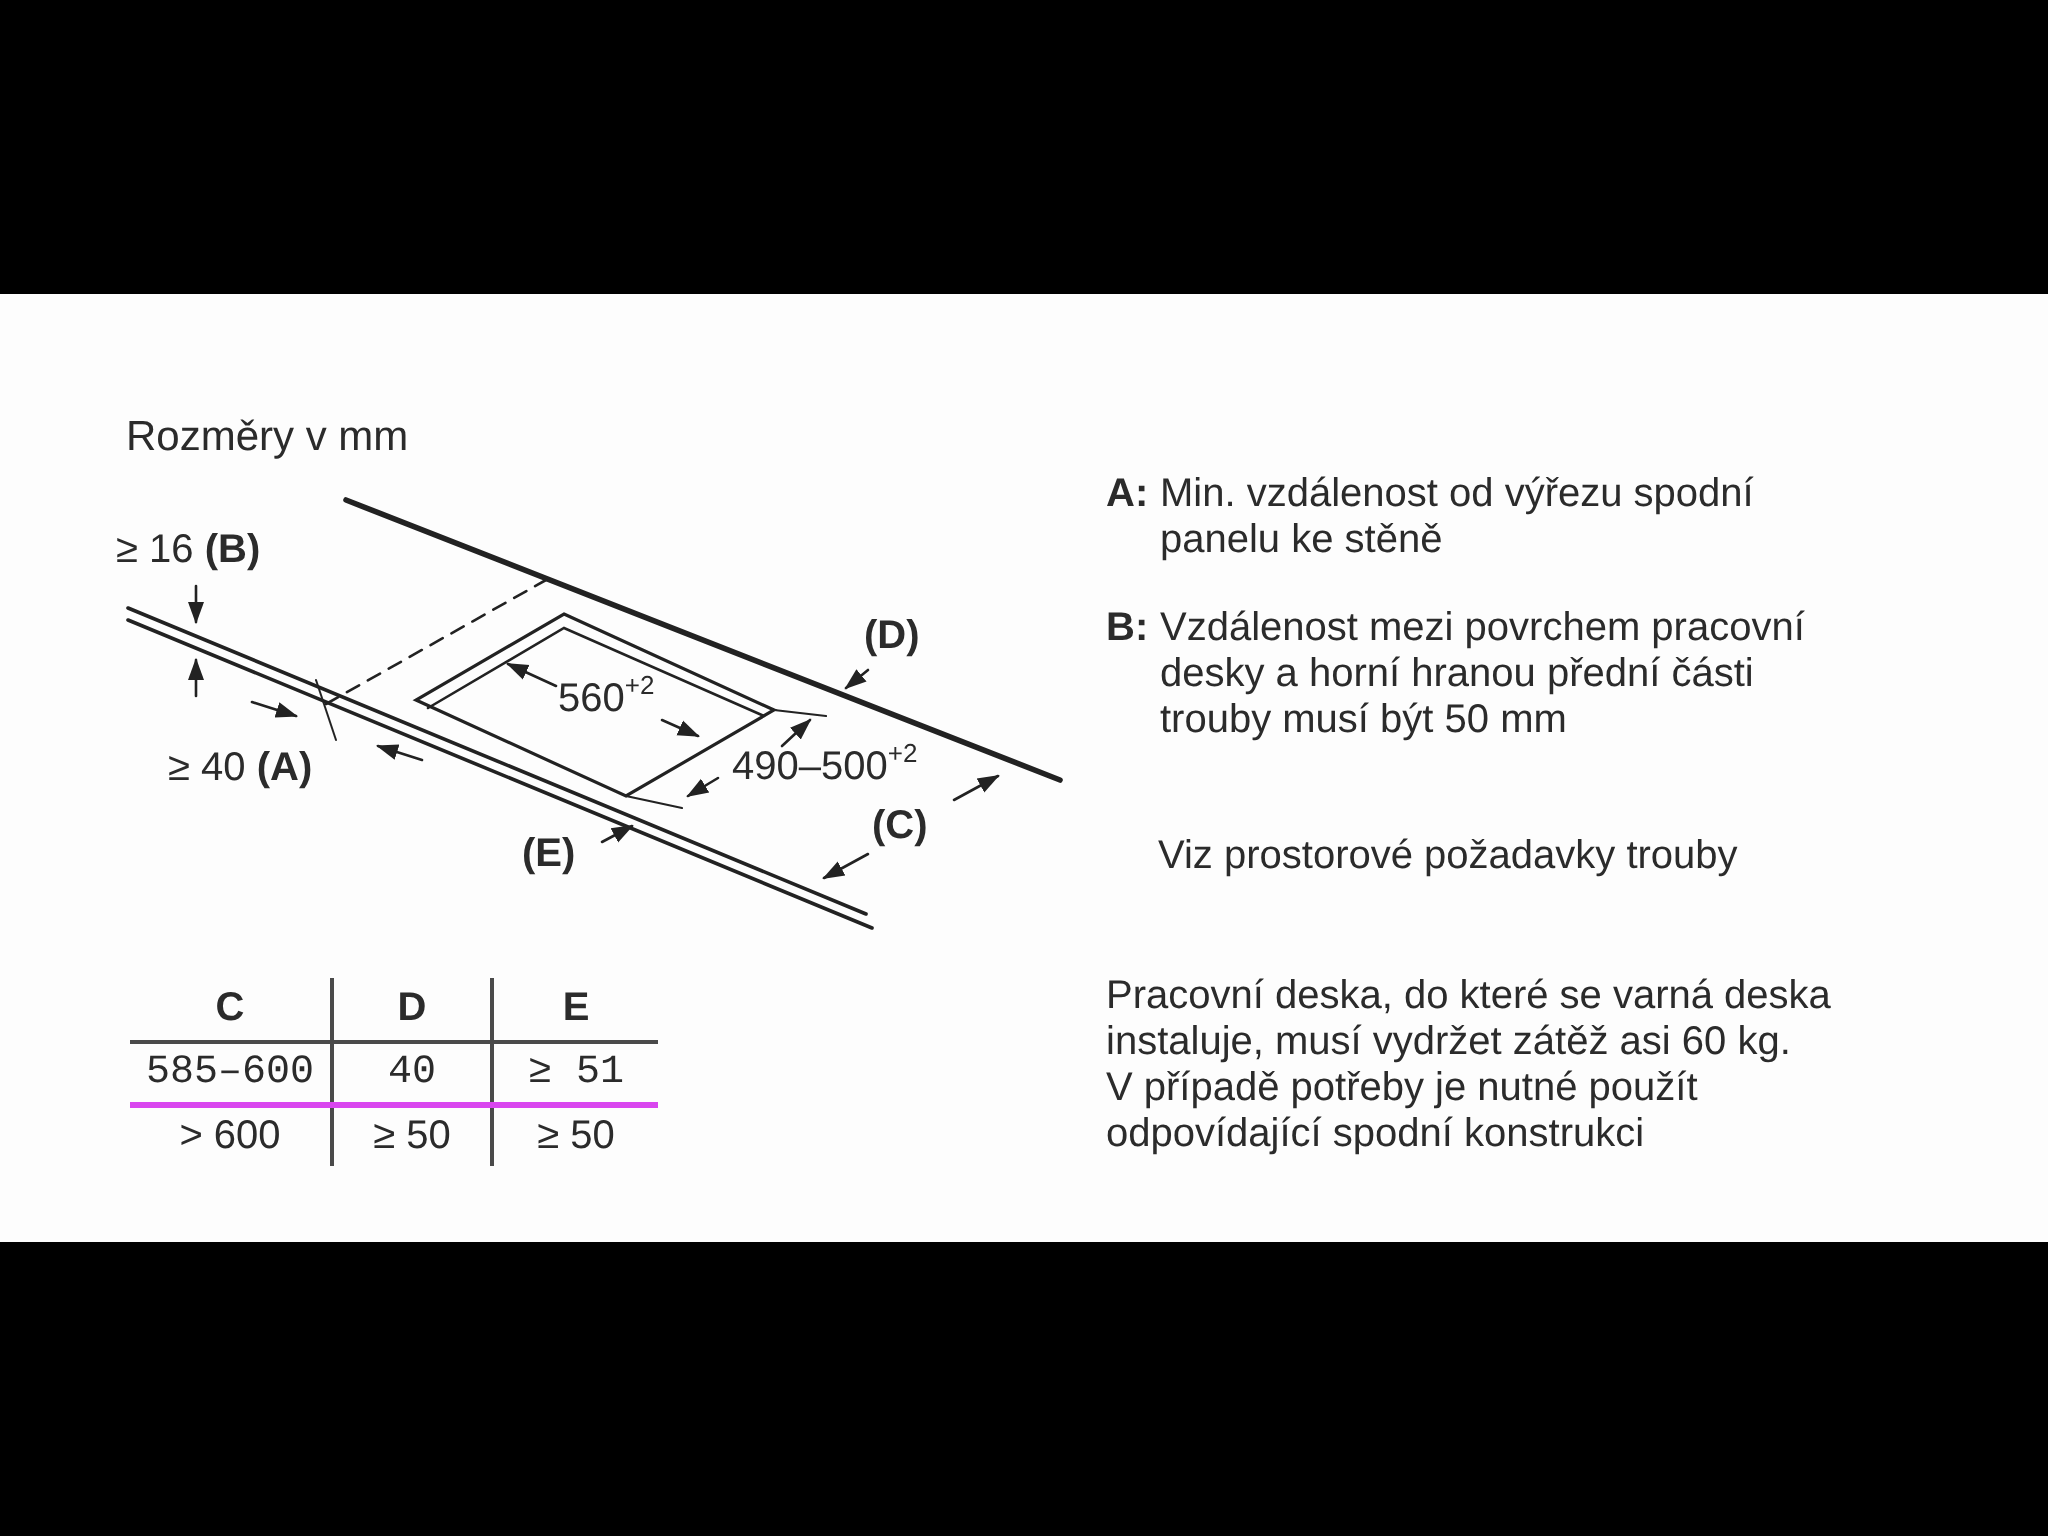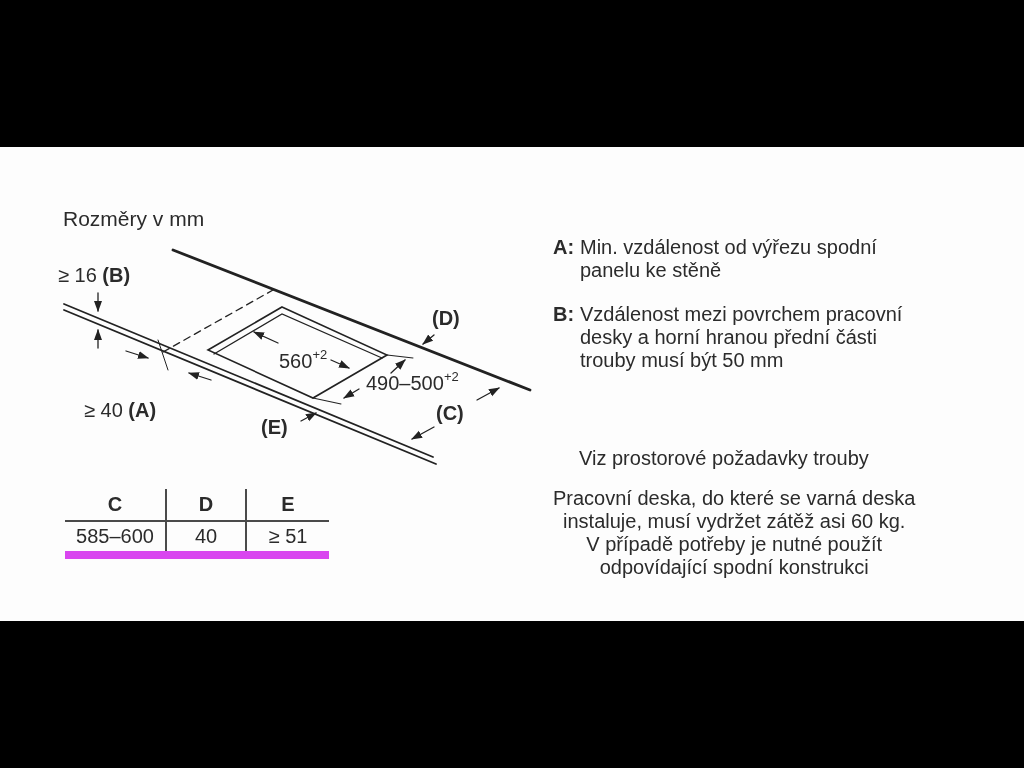--- a/index.html
+++ b/index.html
@@ -9,46 +9,46 @@
   .lb-top{top:0;height:147px;}
   .lb-bottom{top:621px;height:147px;}
   .content{position:absolute;left:0;top:147px;width:1024px;height:474px;background:#fdfdfd;}
   svg.diag{position:absolute;left:0;top:0;}
   .t{position:absolute;color:#2b2b2b;white-space:nowrap;}
   .title{left:63px;top:60px;font-size:21px;}
   .dim{font-size:20px;}
   .dim b{font-weight:700;}
   .refbold{font-size:20px;font-weight:700;}
   .d-b{left:58px;top:117px;}
-  .d-a{left:84px;top:226px;margin-top:26px;}
-  .d-560{left:279px;top:189px;margin-top:12px;}
+  .d-a{left:84px;top:226px;}
+  .d-560{left:279px;top:189px;}
   .d-490{left:366px;top:223px;}
   .r-d{left:432px;top:160px;}
   .r-c{left:436px;top:255px;}
   .r-e{left:261px;top:269px;}
   sup{font-size:13px;position:relative;top:-1px;}
   table.dims{position:absolute;left:65px;top:342px;border-collapse:collapse;
              font-size:20px;color:#2b2b2b;table-layout:fixed;}
   .dims th,.dims td{text-align:center;vertical-align:middle;padding:0;font-family:"Liberation Sans",sans-serif;}
   .dims th{font-weight:700;height:31px;}
   .dims td{height:29px;}
   .dims .c1{width:100px;}
   .dims .c2{width:78px;}
   .dims .c3{width:82px;}
   .dims th:nth-child(1),.dims th:nth-child(2),
   .dims td:nth-child(1),.dims td:nth-child(2){border-right:2px solid #4a4a4a;}
   .dims thead th{border-bottom:2px solid #4a4a4a;}
-  .dims tbody tr:first-child td{border-bottom:8px solid #d946ef;}
+  .dims tbody tr:first-child td{border-bottom:3px solid #d946ef;font-family:Liberation Mono, monospace;}
   .notes{position:absolute;left:553px;top:89px;width:450px;font-size:20px;
          line-height:23px;color:#2b2b2b;}
   .nblock{position:absolute;left:0;}
   .nb-a{top:0;}
   .nb-b{top:67px;}
-  .nb-see{top:181px;left:26px;margin-top:30px;}
-  .nb-para{top:251px;text-align:center;}
+  .nb-see{top:181px;left:26px;}
+  .nb-para{top:251px;}
   .nblock .lbl{position:absolute;left:0;top:0;font-weight:700;}
   .nblock .body{margin-left:27px;white-space:pre-line;}
   .plain{white-space:pre-line;}
 </style>
 </head>
 <body>
 
 <div class="stage">
   <div class="letterbox lb-top"></div>
 
@@ -114,20 +114,25 @@
           <th class="c2">D</th>
           <th class="c3">E</th>
         </tr>
       </thead>
       <tbody>
         <tr>
           <td>585–600</td>
           <td>40</td>
           <td>≥ 51</td>
         </tr>
+        <tr>
+          <td>&gt; 600</td>
+          <td>≥ 50</td>
+          <td>≥ 50</td>
+        </tr>
       </tbody>
     </table>
 
     <div class="notes">
       <div class="nblock nb-a">
         <span class="lbl">A:</span>
         <div class="body">Min. vzdálenost od výřezu spodní
 panelu ke stěně</div>
       </div>
       <div class="nblock nb-b">

